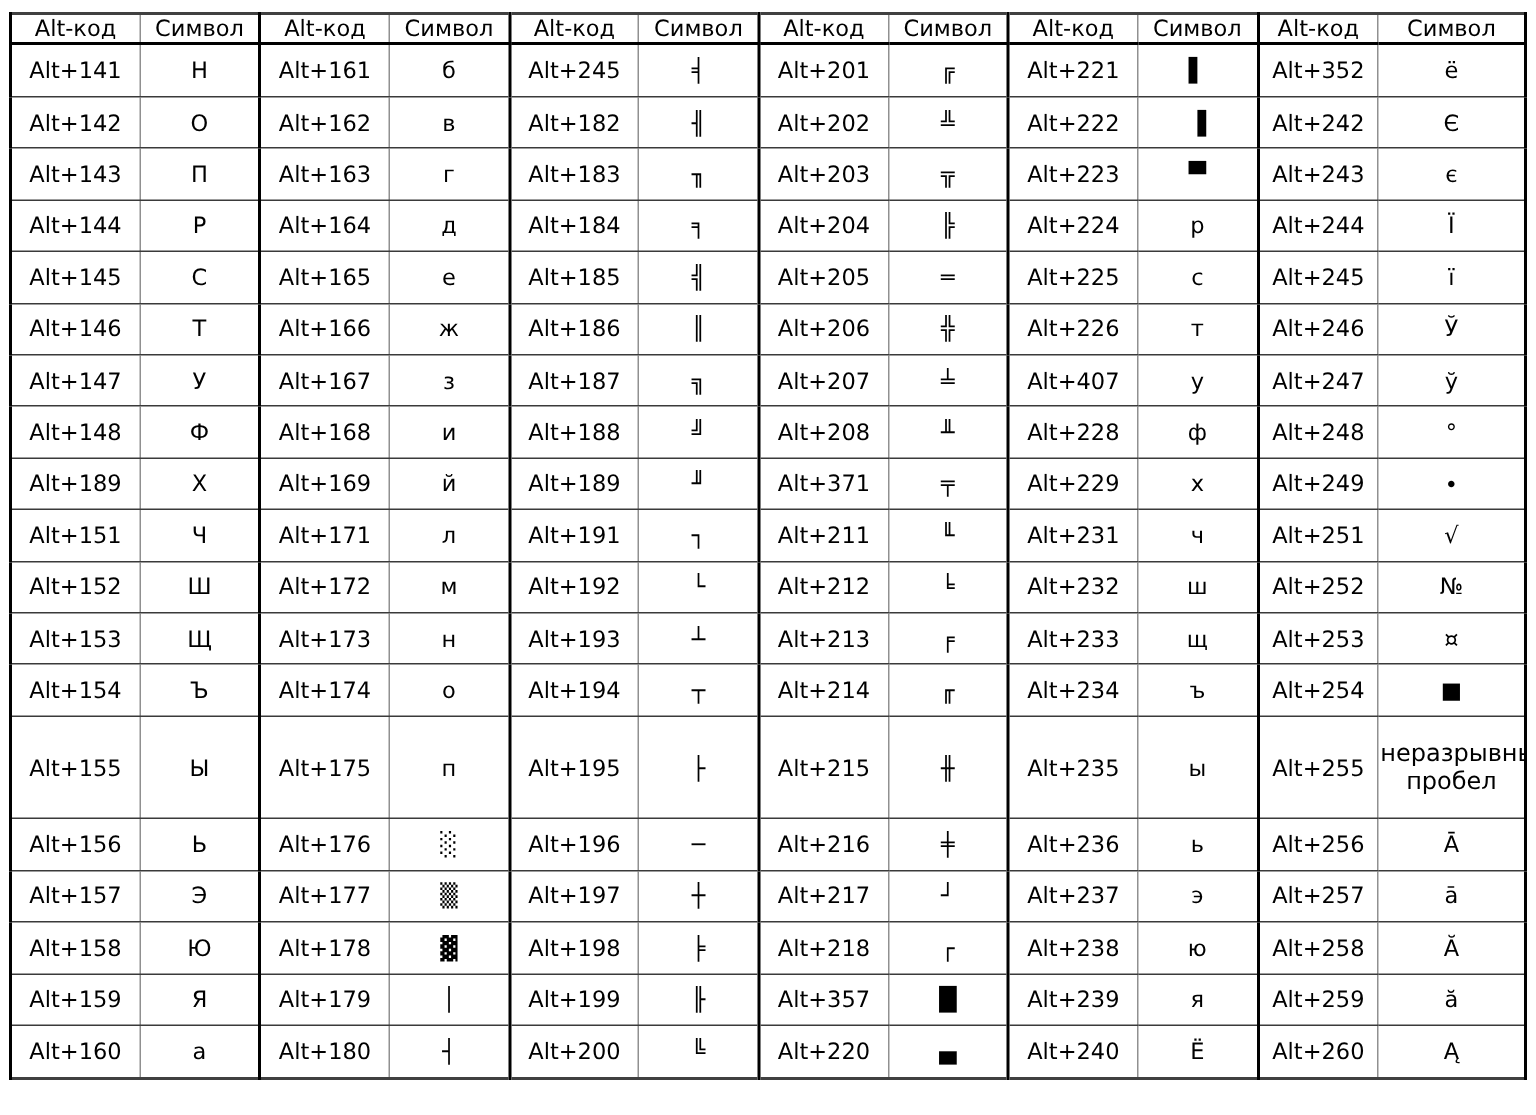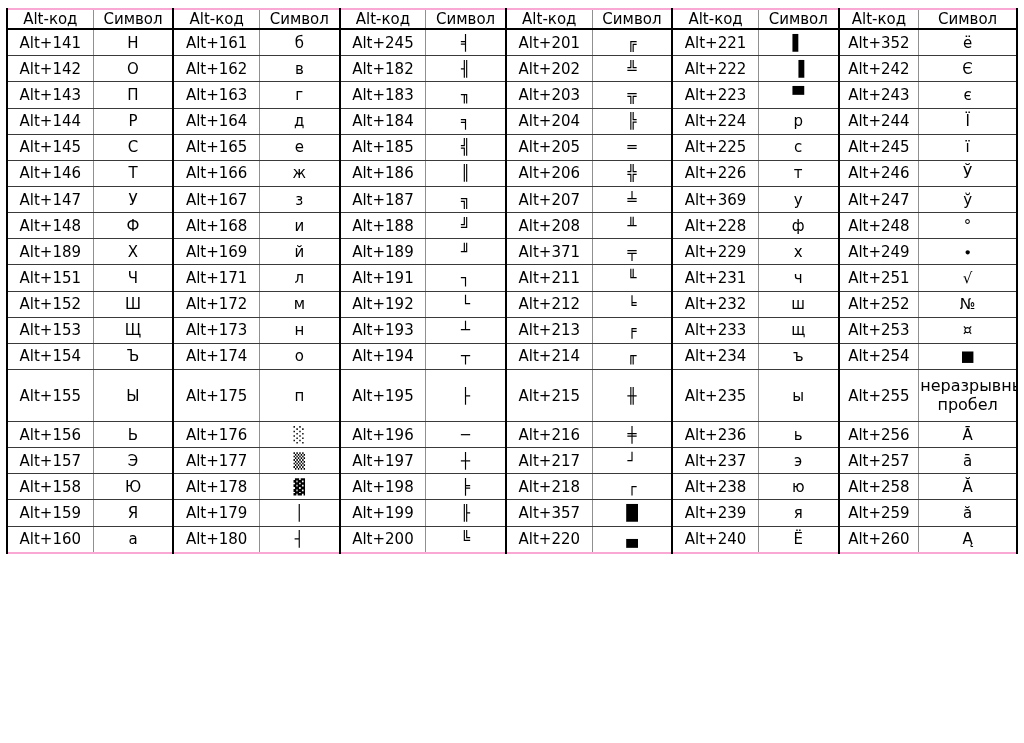--- a/index.html
+++ b/index.html
@@ -11,22 +11,22 @@
     overflow: hidden;
   }
   .wrap {
     padding: 8px 6px 5px 6px;
     box-sizing: border-box;
   }
   table.altcodes {
     border-collapse: collapse;
     table-layout: fixed;
     width: 1012px;
-    height: 546px;
-    border: 2px solid #f9a8d4;
+    height: 712px;
+    border: 2px solid #404040;
     font-family: "DejaVu Sans", "Liberation Sans", sans-serif;
     color: #000000;
     background: #ffffff;
   }
   col.col-code { width: 86px; }
   col.col-sym  { width: 80px; }
   col.col-code-last { width: 80px; }
   col.col-sym-last  { width: 98px; }
 
   th, td {
@@ -180,21 +180,21 @@
         </tr>
         <tr>
           <td class="code">Alt+147</td>
           <td class="sym">У</td>
           <td class="code">Alt+167</td>
           <td class="sym">з</td>
           <td class="code">Alt+187</td>
           <td class="sym">╗</td>
           <td class="code">Alt+207</td>
           <td class="sym">╧</td>
-          <td class="code">Alt+369</td>
+          <td class="code">Alt+407</td>
           <td class="sym">у</td>
           <td class="code">Alt+247</td>
           <td class="sym">ў</td>
         </tr>
         <tr>
           <td class="code">Alt+148</td>
           <td class="sym">Ф</td>
           <td class="code">Alt+168</td>
           <td class="sym">и</td>
           <td class="code">Alt+188</td>

